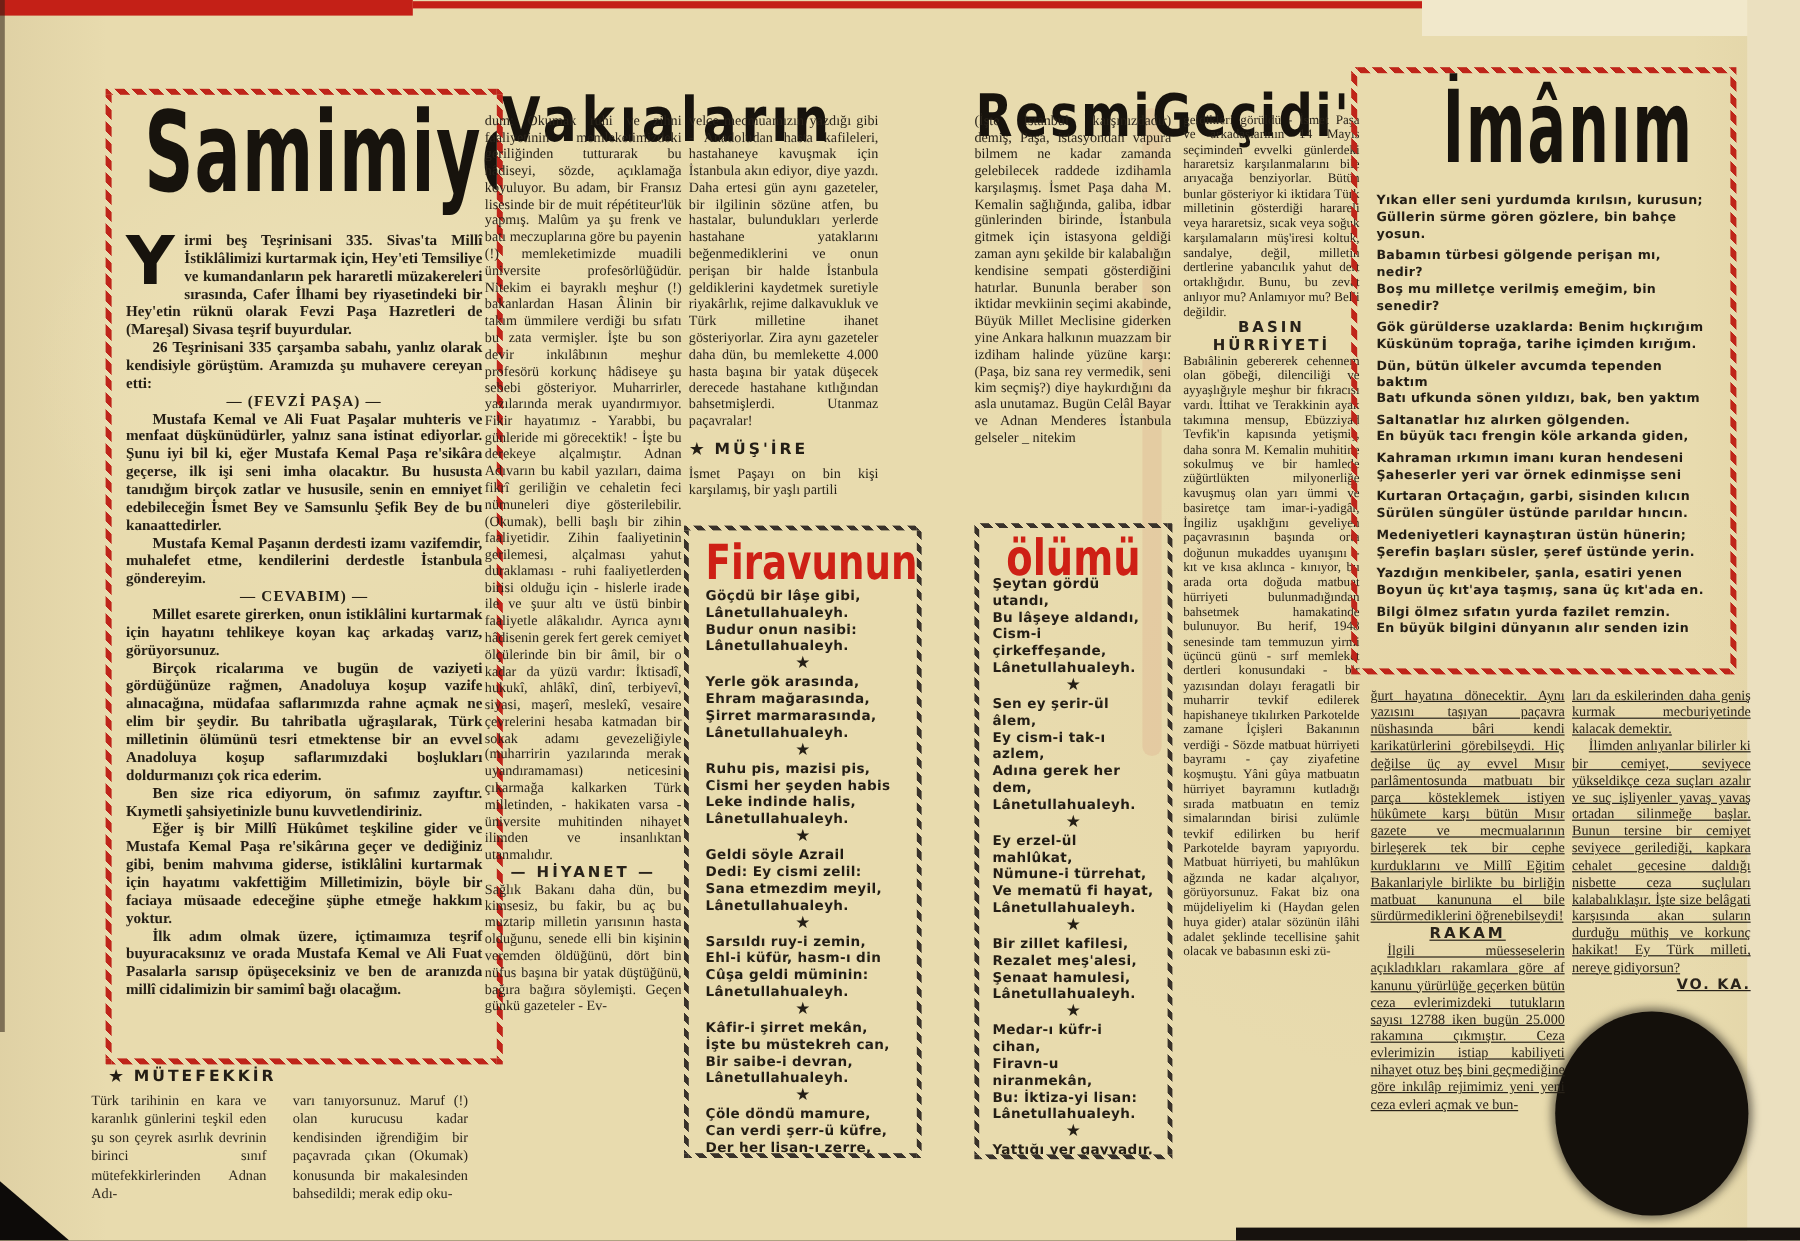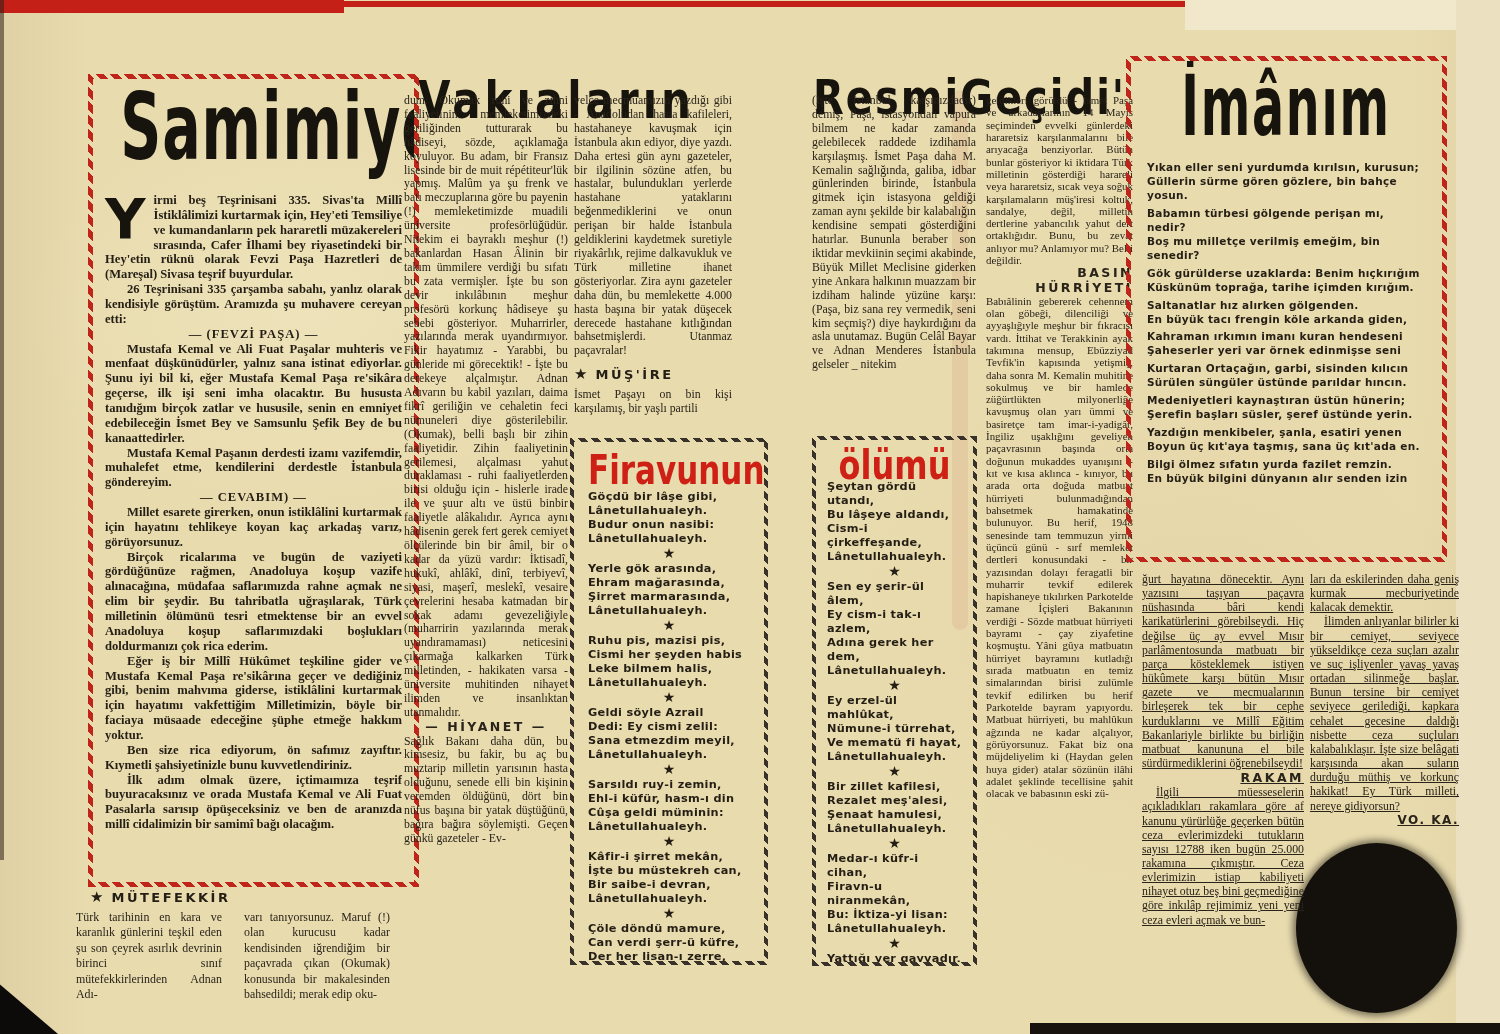--- a/index.html
+++ b/index.html
@@ -50,36 +50,36 @@
   .col{font-size:11.8px;line-height:1.18;text-align:justify;color:#29231a;}
   .col p{margin:0;text-indent:16px;}
   .col p.nofirst{text-indent:0;}
   #col2{left:404px;top:94px;width:164px;height:938px;}
   #col3{left:574px;top:94px;width:158px;height:340px;}
   #col4{left:812px;top:94px;width:164px;height:338px;}
   #col5{left:986px;top:94px;width:147px;height:922px;font-size:10.9px;line-height:1.13;}
   .dash-subhead{font-family:"DejaVu Sans",sans-serif;font-weight:700;font-size:12.5px;letter-spacing:2.5px;
     text-align:center;margin:10px 0 8px;text-indent:0 !important;}
   .center-subhead{font-family:"DejaVu Sans",sans-serif;font-weight:700;font-size:12.5px;letter-spacing:2.5px;
-    text-align:right;margin:9px 0 7px;text-indent:0 !important;}
+    text-align:center;margin:9px 0 7px;text-indent:0 !important;}
 
   
   #firavunun-box{left:570px;top:438px;width:198px;height:527px;padding:8px 14px;}
   #olumu-box{left:812px;top:436px;width:165px;height:530px;padding:4px 11px;}
   .poem-title{font-family:"DejaVu Sans",sans-serif;font-weight:800;color:#ce2015;line-height:1;
     transform:scaleY(1.3);transform-origin:left top;}
   #firavunun-box .poem-title{font-size:31px;height:40px;}
   #olumu-box .poem-title{font-size:32px;height:36px;text-align:center;transform-origin:center top;}
   .stanza{font-family:"DejaVu Sans",sans-serif;font-weight:700;font-size:11.3px;line-height:1.24;
     letter-spacing:.3px;white-space:pre-line;color:#241e15;}
   .star-sep{text-align:center;font-size:14px;line-height:1;margin:1px 0;color:#241e15;}
 
   
   #imanim-box{left:1126px;top:56px;width:321px;height:506px;padding:4px 16px;}
-  .imanim-title-wrap{height:96px;text-align:center;}
+  .imanim-title-wrap{height:96px;text-align:right;}
   .imanim-title{display:inline-block;font-family:"DejaVu Sans",sans-serif;font-weight:800;font-size:54px;
     line-height:1;color:#17130d;transform:scale(.88,1.55);transform-origin:center top;letter-spacing:2px;}
   .couplet{font-family:"DejaVu Sans",sans-serif;font-weight:700;font-size:10.5px;line-height:1.33;
     letter-spacing:.3px;white-space:pre-line;color:#241e15;margin-bottom:4px;}
 
   
   #br-colA{left:1142px;top:572px;width:162px;height:460px;}
   #br-colB{left:1310px;top:572px;width:149px;height:272px;}
   .br{font-size:11.8px;line-height:1.2;text-align:justify;color:#29231a;}
   .br p{margin:0;text-indent:14px;text-decoration:underline;}
@@ -123,22 +123,22 @@
     </div>
     <div class="sam-body">
       <p class="first"><span class="dropcap">Y</span><span>irmi beş Teşrinisani 335. Sivas'ta Millî İstiklâlimizi kurtarmak için, Hey'eti Temsiliye ve kumandanların pek hararetli müzakereleri sırasında, Cafer İlhami bey riyasetindeki bir Hey'etin rüknü olarak Fevzi Paşa Hazretleri de (Mareşal) Sivasa teşrif buyurdular.</span></p>
       <p>26 Teşrinisani 335 çarşamba sabahı, yanlız olarak kendisiyle görüştüm. Aramızda şu muhavere cereyan etti:</p>
       <p class="ctr">— (FEVZİ PAŞA) —</p>
       <p>Mustafa Kemal ve Ali Fuat Paşalar muhteris ve menfaat düşkünüdürler, yalnız sana istinat ediyorlar. Şunu iyi bil ki, eğer Mustafa Kemal Paşa re'sikâra geçerse, ilk işi seni imha olacaktır. Bu hususta tanıdığım birçok zatlar ve hususile, senin en emniyet edebileceğin İsmet Bey ve Samsunlu Şefik Bey de bu kanaattedirler.</p>
       <p>Mustafa Kemal Paşanın derdesti izamı vazifemdir, muhalefet etme, kendilerini derdestle İstanbula göndereyim.</p>
       <p class="ctr">— CEVABIM) —</p>
       <p>Millet esarete girerken, onun istiklâlini kurtarmak için hayatını tehlikeye koyan kaç arkadaş varız, görüyorsunuz.</p>
       <p>Birçok ricalarıma ve bugün de vaziyeti gördüğünüze rağmen, Anadoluya koşup vazife alınacağına, müdafaa saflarımızda rahne açmak ne elim bir şeydir. Bu tahribatla uğraşılarak, Türk milletinin ölümünü tesri etmektense bir an evvel Anadoluya koşup saflarımızdaki boşlukları doldurmanızı çok rica ederim.</p>
+      <p>Ben size rica ediyorum, ön safımız zayıftır. Kıymetli şahsiyetinizle bunu kuvvetlendiriniz.</p>
       <p>Eğer iş bir Millî Hükûmet teşkiline gider ve Mustafa Kemal Paşa re'sikârına geçer ve dediğiniz gibi, benim mahvıma giderse, istiklâlini kurtarmak için hayatımı vakfettiğim Milletimizin, böyle bir faciaya müsaade edeceğine şüphe etmeğe hakkım yoktur.</p>
-      <p>Ben size rica ediyorum, ön safımız zayıftır. Kıymetli şahsiyetinizle bunu kuvvetlendiriniz.</p>
       <p>İlk adım olmak üzere, içtimaımıza teşrif buyuracaksınız ve orada Mustafa Kemal ve Ali Fuat Pasalarla sarısıp öpüşeceksiniz ve ben de aranızda millî cidalimizin bir samimî bağı olacağım.</p>
 
     </div>
   </section>
 
   <section id="mutefekkir">
     <div class="sh-line">
       <span class="star-glyph">★</span>
       <span>MÜTEFEKKİR</span>
     </div>
@@ -170,21 +170,21 @@
 Budur onun nasibi:
 Lânetullahualeyh.</div>
     <div class="star-sep">★</div>
     <div class="stanza">Yerle gök arasında,
 Ehram mağarasında,
 Şirret marmarasında,
 Lânetullahualeyh.</div>
     <div class="star-sep">★</div>
     <div class="stanza">Ruhu pis, mazisi pis,
 Cismi her şeyden habis
-Leke bilmem halis,
+Leke indinde halis,
 Lânetullahualeyh.</div>
     <div class="star-sep">★</div>
     <div class="stanza">Geldi söyle Azrail
 Dedi: Ey cismi zelil:
 Sana etmezdim meyil,
 Lânetullahualeyh.</div>
     <div class="star-sep">★</div>
     <div class="stanza">Sarsıldı ruy-i zemin,
 Ehl-i küfür, hasm-ı din
 Cûşa geldi müminin:
@@ -248,20 +248,22 @@
   <section id="imanim-box" class="wavy-red">
     <div class="imanim-title-wrap">
       <span class="imanim-title">İmânım</span>
     </div>
     <div class="couplet">Yıkan eller seni yurdumda kırılsın, kurusun;
 Güllerin sürme gören gözlere, bin bahçe yosun.</div>
     <div class="couplet">Babamın türbesi gölgende perişan mı, nedir?
 Boş mu milletçe verilmiş emeğim, bin senedir?</div>
     <div class="couplet">Gök gürülderse uzaklarda: Benim hıçkırığım
 Küskünüm toprağa, tarihe içimden kırığım.</div>
+    <div class="couplet">Dün, bütün ülkeler avcumda tependen baktım
+Batı ufkunda sönen yıldızı, bak, ben yaktım</div>
     <div class="couplet">Saltanatlar hız alırken gölgenden.
 En büyük tacı frengin köle arkanda giden,</div>
     <div class="couplet">Kahraman ırkımın imanı kuran hendeseni
 Şaheserler yeri var örnek edinmişse seni</div>
     <div class="couplet">Kurtaran Ortaçağın, garbi, sisinden kılıcın
 Sürülen süngüler üstünde parıldar hıncın.</div>
     <div class="couplet">Medeniyetleri kaynaştıran üstün hünerin;
 Şerefin başları süsler, şeref üstünde yerin.</div>
     <div class="couplet">Yazdığın menkibeler, şanla, esatiri yenen
 Boyun üç kıt'aya taşmış, sana üç kıt'ada en.</div>

